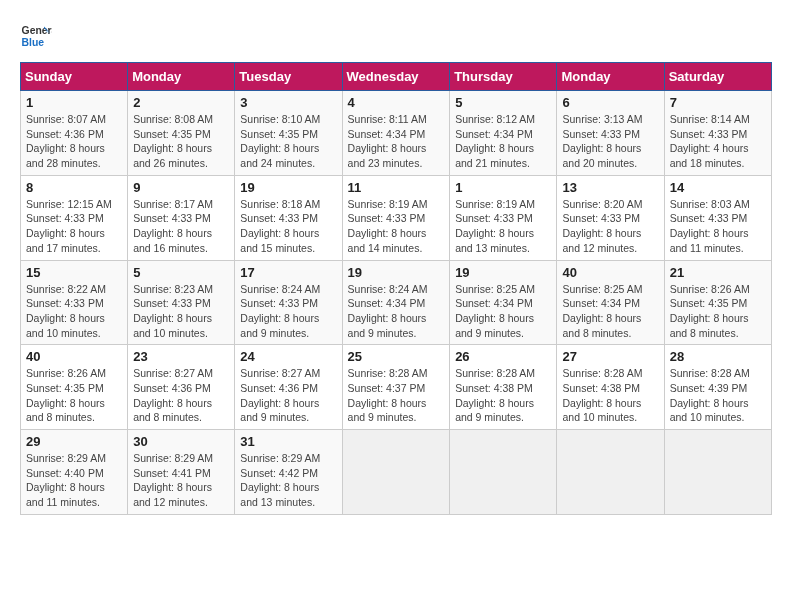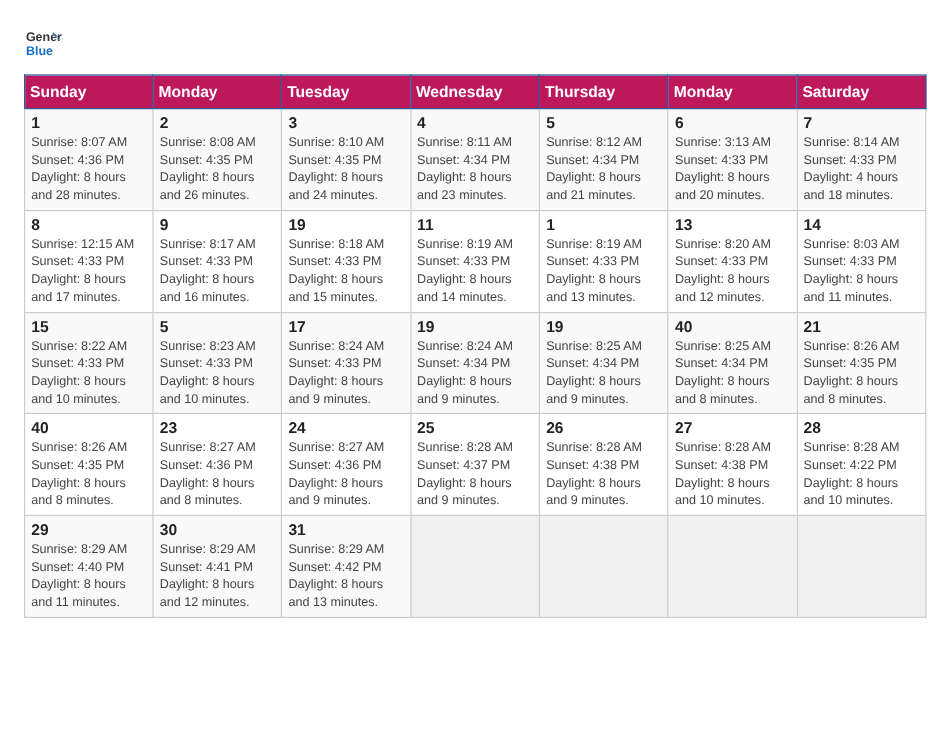--- a/index.html
+++ b/index.html
@@ -341,21 +341,21 @@
         <div class="day-info">
           <span>Sunrise: 8:28 AM</span><br>
           <span>Sunset: 4:38 PM</span><br>
           <span>Daylight: 8 hours and 10 minutes.</span>
         </div>
       </td>
         <td>
         <span class="day-num">28</span>
         <div class="day-info">
           <span>Sunrise: 8:28 AM</span><br>
-          <span>Sunset: 4:22 PM</span><br>
+          <span>Sunset: 4:39 PM</span><br>
           <span>Daylight: 8 hours and 10 minutes.</span>
         </div>
       </td>
       </tr>
       <tr>
         <td>
         <span class="day-num">29</span>
         <div class="day-info">
           <span>Sunrise: 8:29 AM</span><br>
           <span>Sunset: 4:40 PM</span><br>

